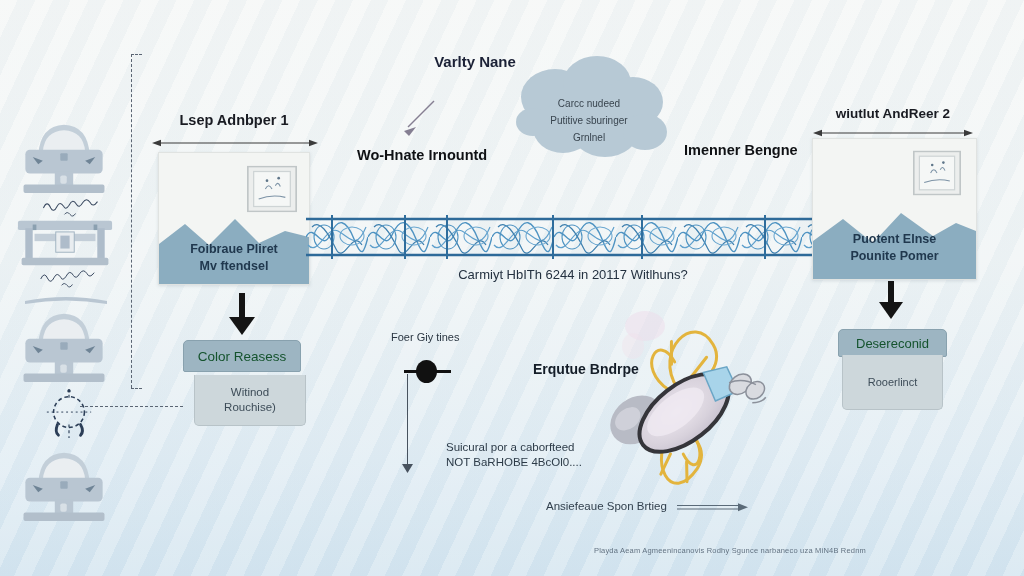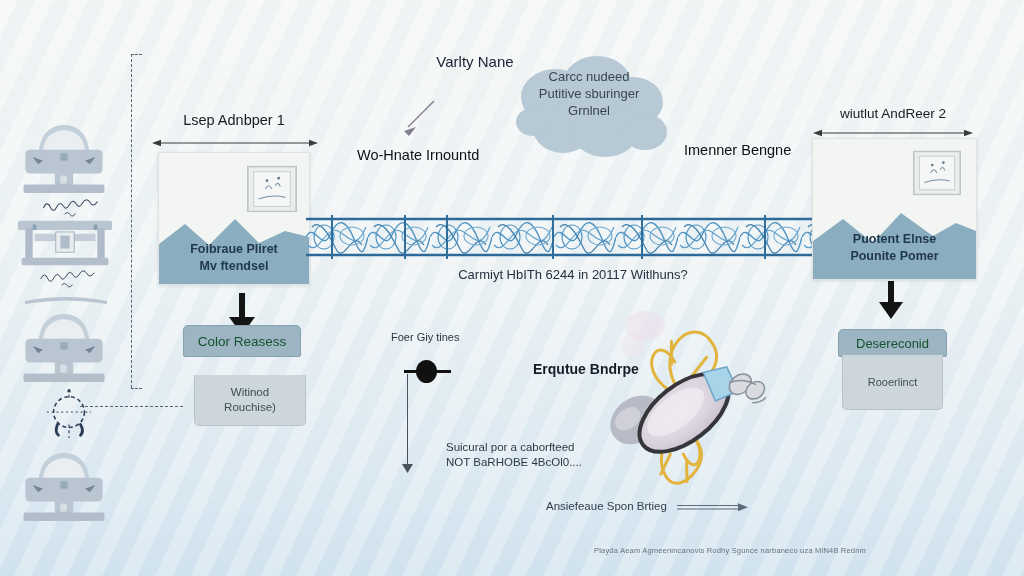--- a/index.html
+++ b/index.html
@@ -21,22 +21,22 @@
   
   .adapter-box{background:#f3f5f3;border:1px solid #e0e3e1;box-shadow:0 1px 3px rgba(90,110,125,.18);}
   .banner-text{position:absolute;left:0;right:0;text-align:center;font-weight:bold;color:#20384e;line-height:17px;}
 
   
   .flow-header{background:#9db5c2;border:1px solid #88a1ae;border-radius:5px 5px 2px 2px;
     display:flex;align-items:center;justify-content:center;font-weight:normal;color:#14532d;}
   .flow-body{background:#cdd7db;border:1px solid #b8c3c8;border-top:none;border-radius:0 0 5px 5px;
     display:flex;flex-direction:column;align-items:center;justify-content:center;color:#3d4c58;}
 
-  .title-sm{font-size:14.5px;font-weight:normal;color:#191b22;}
-  .cloud-text{position:absolute;left:0;right:0;top:18px;text-align:center;font-size:13px;color:#39454f;line-height:17px;}
+  .title-sm{font-size:14.5px;font-weight:bold;color:#191b22;}
+  .cloud-text{position:absolute;left:0;right:0;top:45px;text-align:center;font-size:10px;color:#39454f;line-height:17px;}
   .question{font-size:13px;color:#243140;}
   .note{font-size:11.5px;color:#2d3b48;line-height:15px;}
   .tiny-caption{font-size:7.5px;color:#566676;letter-spacing:.2px;opacity:.9;}
   svg{display:block;}
 </style>
 </head>
 <body>
 
 <div class="canvas">
 
@@ -200,21 +200,21 @@
     <div class="banner-text" style="top:92px;font-size:12.5px;">
       <div>Puotent Elnse</div>
       <div>Pounite Pomer</div>
     </div>
   </div>
 
   <svg class="abs" style="left:229px;top:293px;" width="26" height="42" viewBox="0 0 26 42">
     <rect x="10" y="0" width="6" height="25" fill="#141414"></rect>
     <polygon points="0,24 26,24 13,42" fill="#141414"></polygon>
   </svg>
-  <div class="abs flow-header" style="left:183px;top:325px;width:116px;height:30px;font-size:13.5px;">
+  <div class="abs flow-header" style="left:183px;top:340px;width:116px;height:30px;font-size:13.5px;">
     <span>Color Reasess</span>
   </div>
   <div class="abs flow-body" style="left:194px;top:375px;width:110px;height:50px;font-size:11.5px;line-height:15px;">
     <div>Witinod</div>
     <div>Rouchise)</div>
   </div>
 
   <svg class="abs" style="left:879px;top:281px;" width="24" height="38" viewBox="0 0 24 38">
     <rect x="9" y="0" width="6" height="22" fill="#141414"></rect>
     <polygon points="0,21 24,21 12,38" fill="#141414"></polygon>

